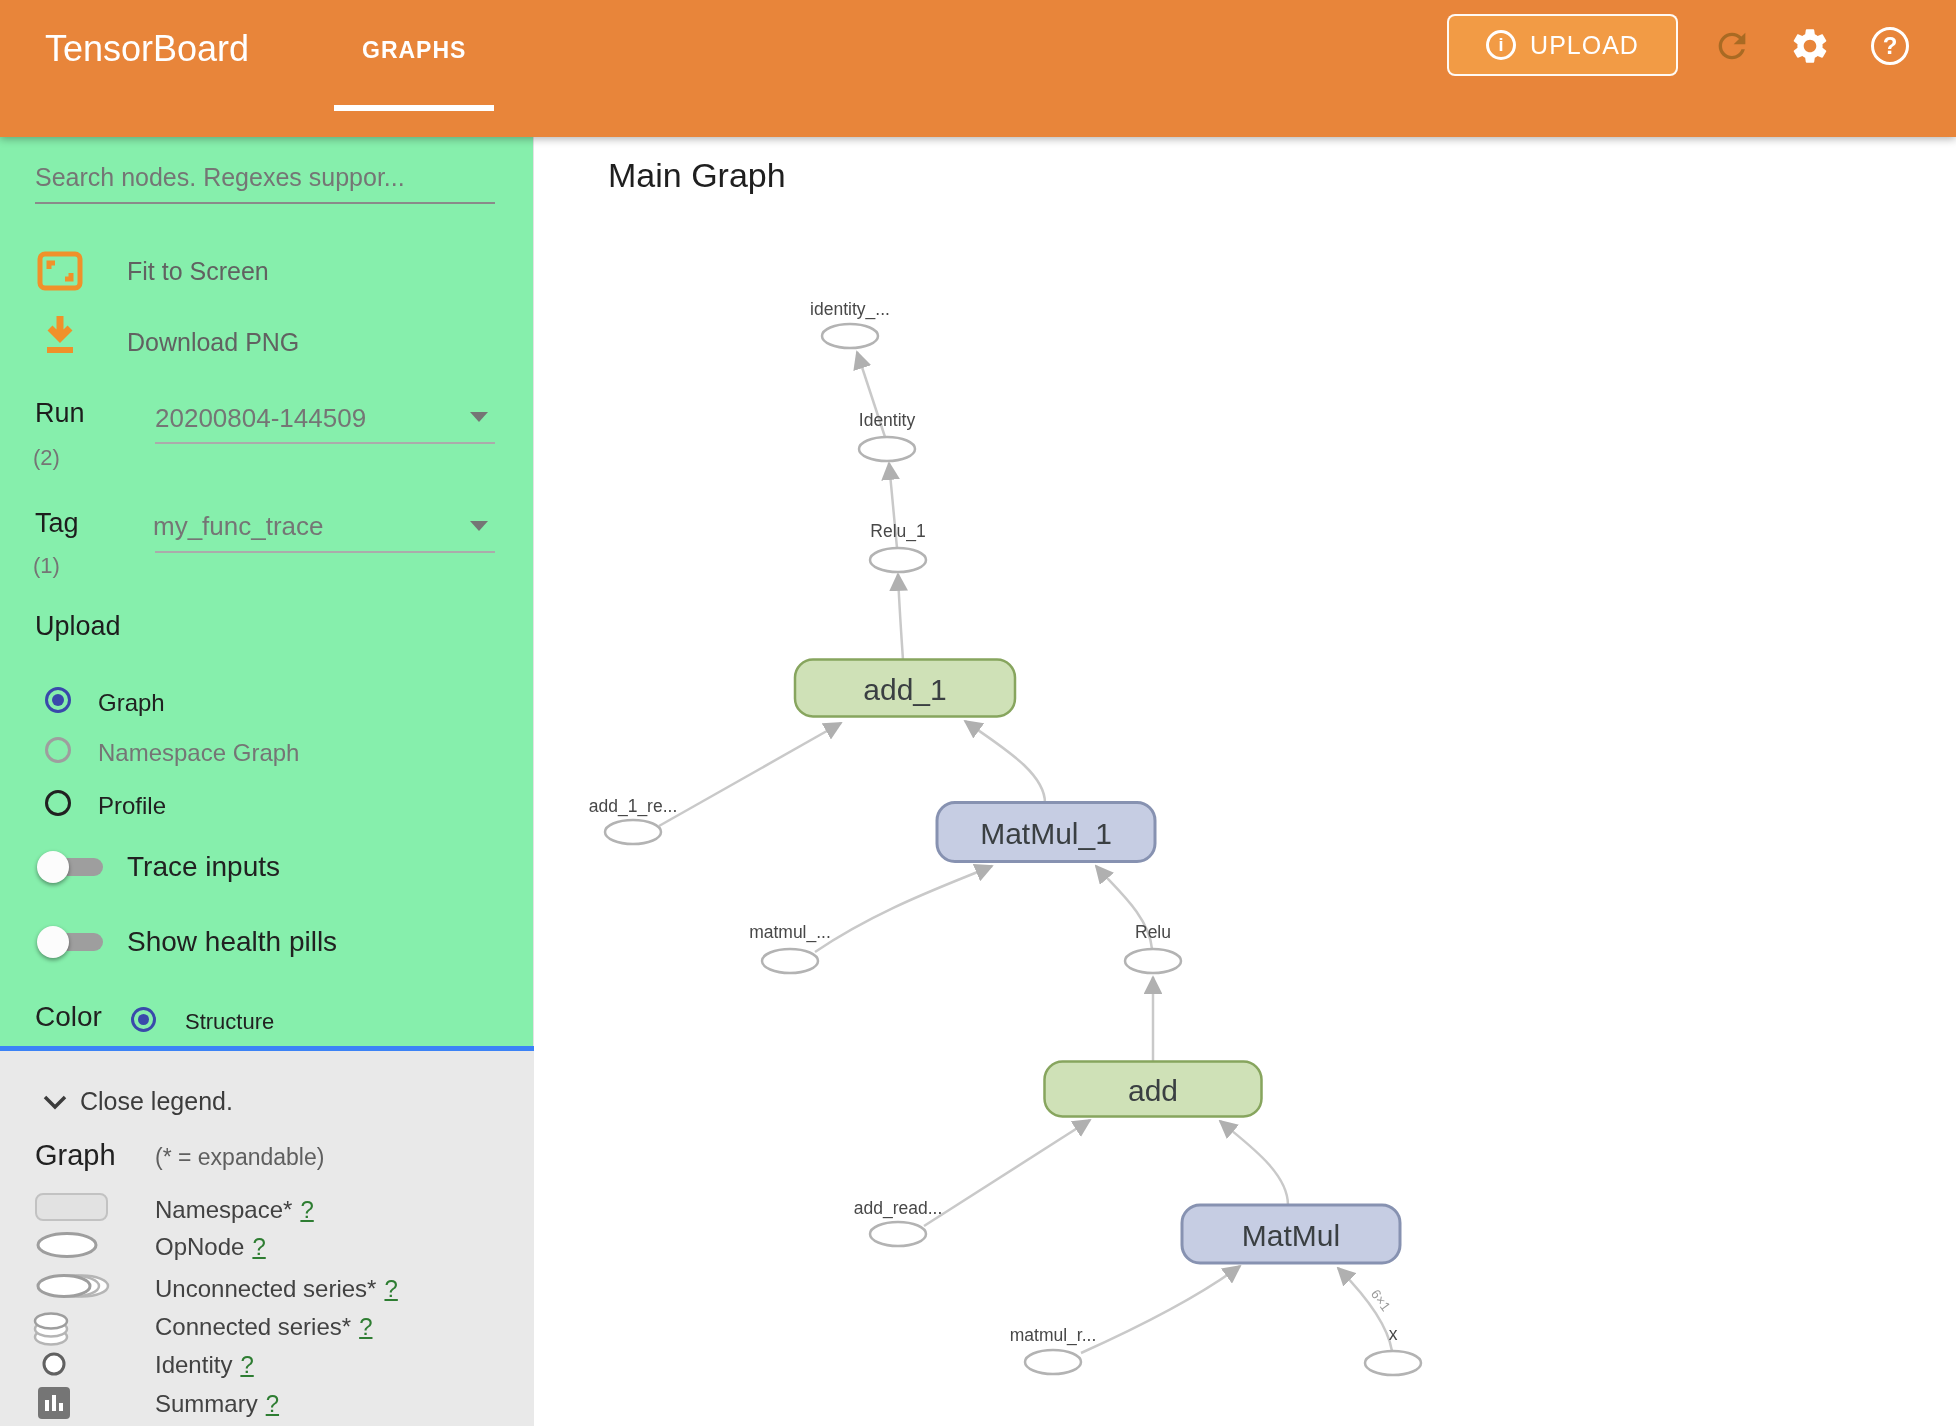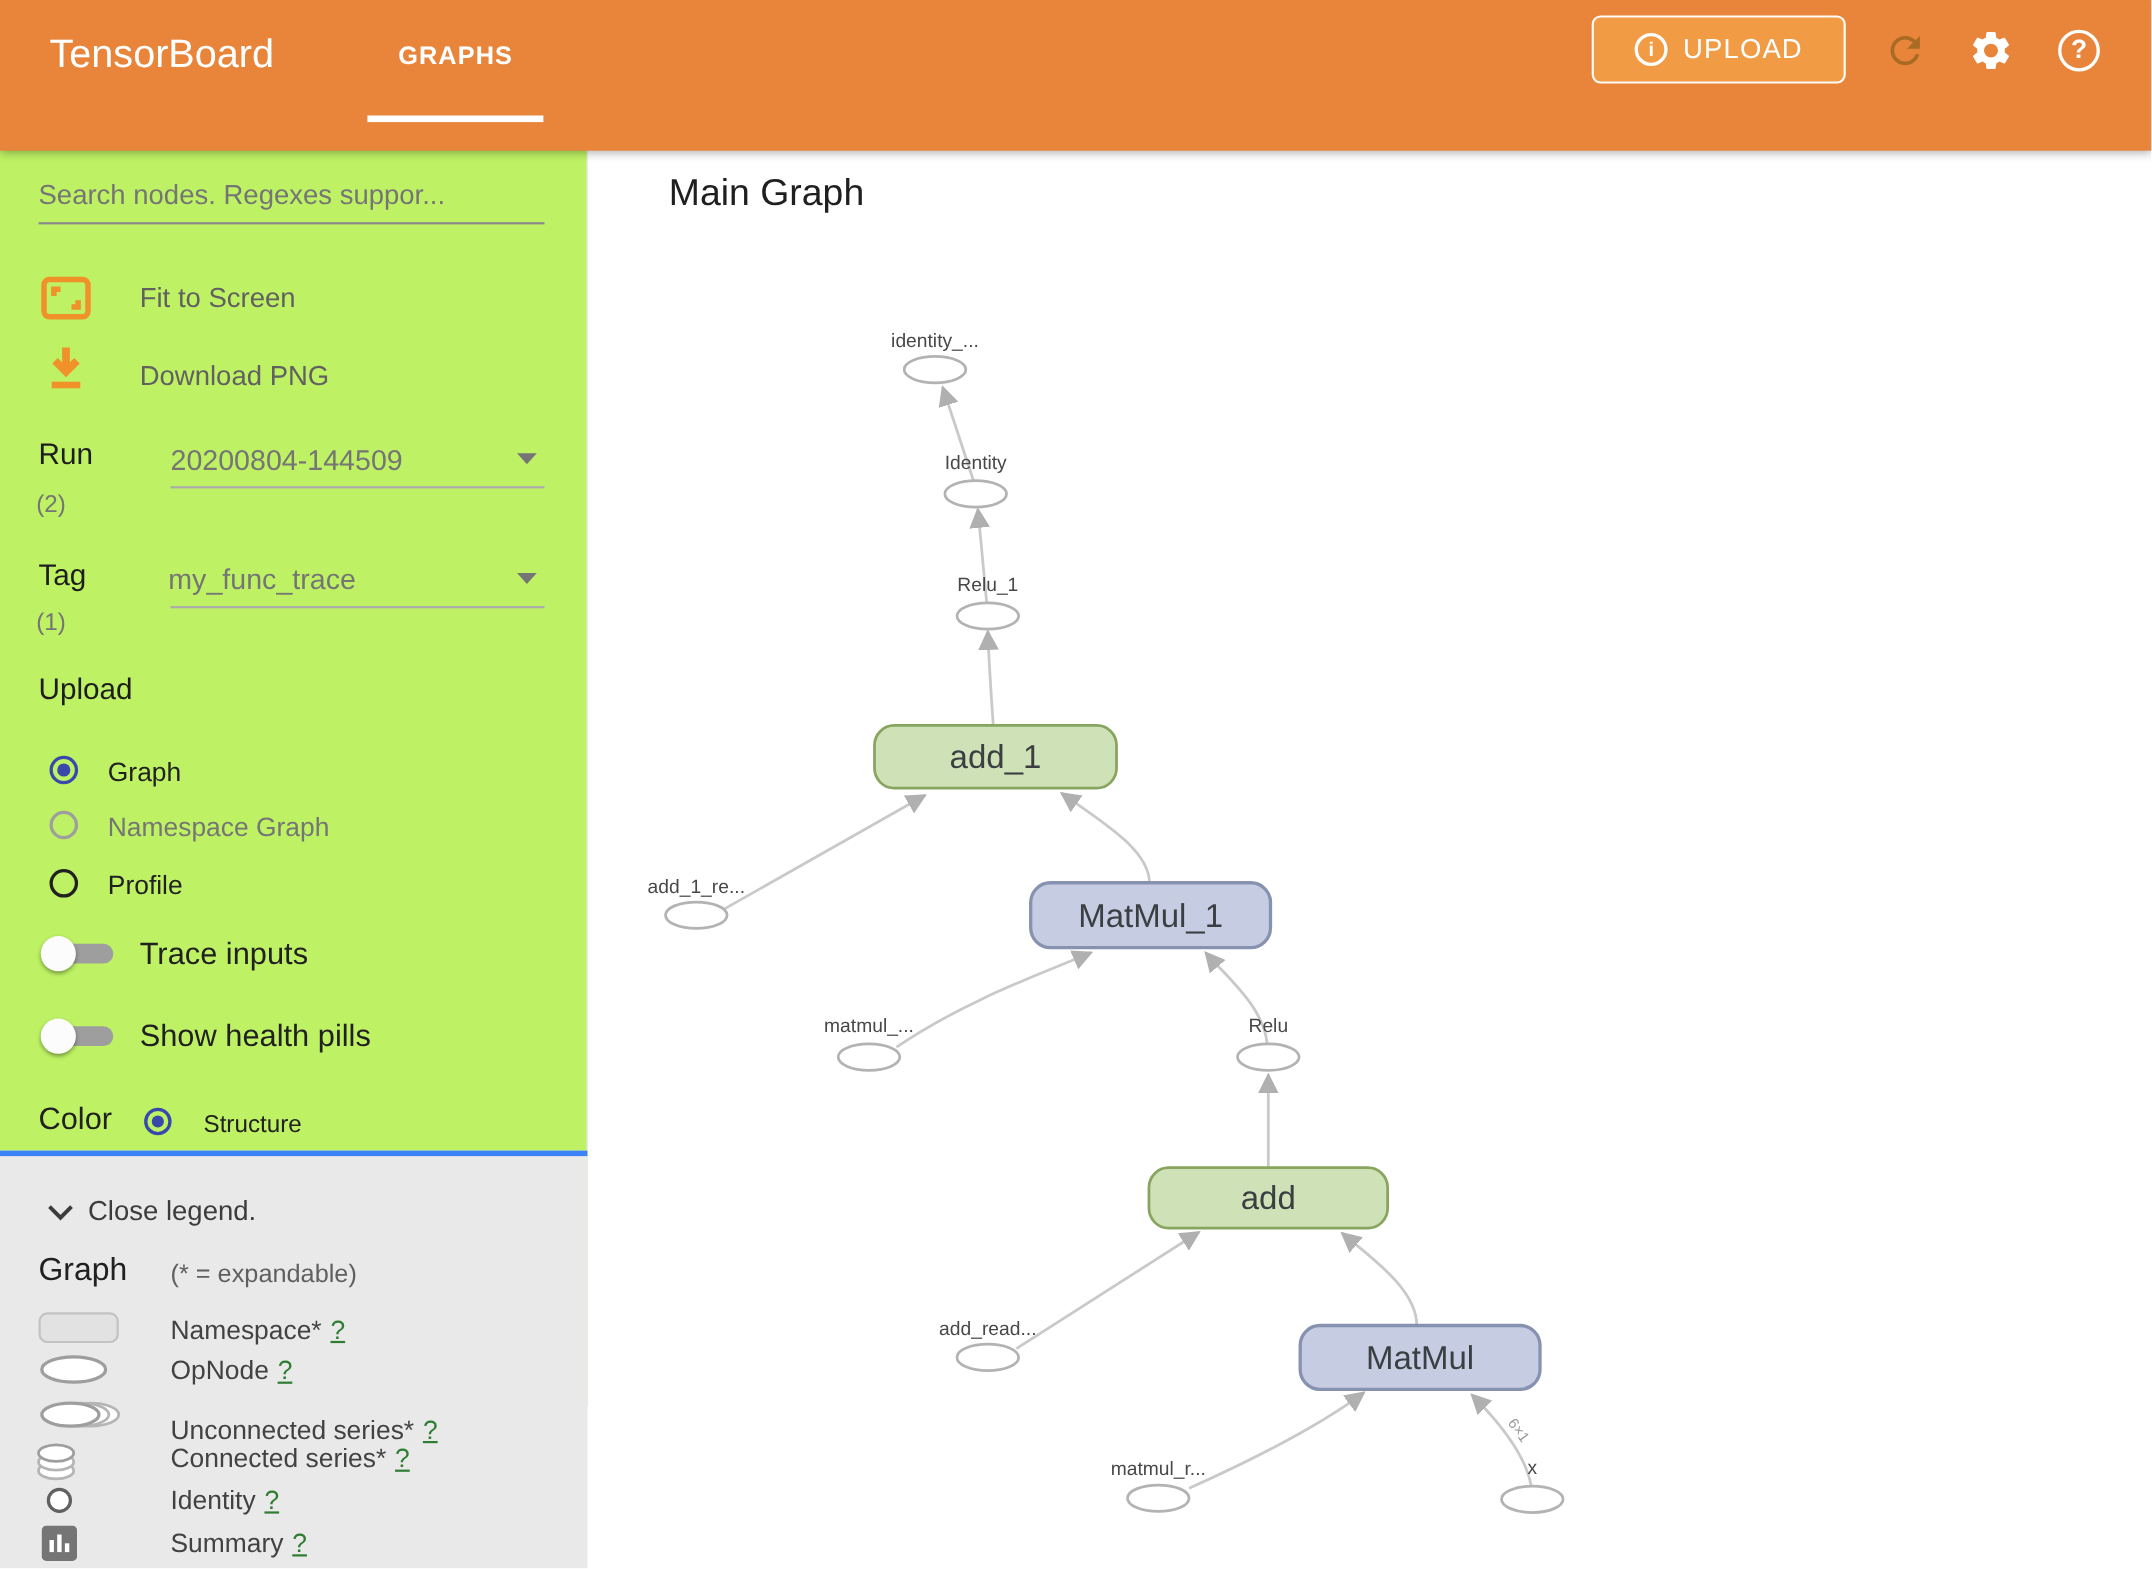--- a/index.html
+++ b/index.html
@@ -19,21 +19,21 @@
   .inactive-underline{position:absolute;left:0;top:72px;width:254px;height:3px;background:#fff;}
   .upload-btn{position:absolute;left:1447px;top:14px;width:231px;height:62px;background:#f29b45;
       border:2px solid rgba(255,255,255,.95);border-radius:8px;display:flex;align-items:center;
       justify-content:center;gap:14px;box-sizing:border-box;cursor:pointer;}
   .info-circ{width:30px;height:30px;border:3px solid #fff;border-radius:50%;box-sizing:border-box;
       color:#fff;font-size:18px;font-weight:700;display:flex;align-items:center;justify-content:center;}
   .upload-txt{color:#fff;font-size:25px;letter-spacing:1px;}
   .hicon{position:absolute;top:24px;width:44px;height:44px;display:flex;align-items:center;justify-content:center;}
 
   
-  #sidebar{position:absolute;left:0;top:111px;width:534px;height:1167px;background:#bef264;
+  #sidebar{position:absolute;left:0;top:111px;width:534px;height:1167px;background:#86efac;
            border-right:1px solid #e3e3e3;box-sizing:border-box;z-index:20;}
   #search{position:absolute;left:35px;top:52px;width:460px;background:transparent;border:none;
       border-bottom:2px solid #8a8a8a;outline:none;font-size:25px;color:#555;
       font-family:"Liberation Sans",sans-serif;padding:0 0 10px 0;}
   #search::placeholder{color:#757575;}
   .side-row-label{position:absolute;color:#616161;font-size:25px;}
   .blk-label{position:absolute;color:#1d1d1d;font-size:27px;}
   .cnt-label{position:absolute;color:#757575;font-size:22px;}
   .sel-value{position:absolute;color:#757575;font-size:26px;}
   .sel-underline{position:absolute;left:155px;width:340px;height:2px;background:#ababab;}
@@ -186,21 +186,21 @@
         </svg>
       <div class="lg-label" style="top:182px;">
         <span>OpNode</span><span class="lg-help">?</span>
       </div>
 
       <svg style="position:absolute;left:35px;top:222px;" width="78" height="26">
         <ellipse cx="47" cy="13" rx="26" ry="10.5" fill="#fff" stroke="#b5b5b5" stroke-width="2.5"></ellipse>
         <ellipse cx="38" cy="13" rx="26" ry="10.5" fill="#fff" stroke="#b5b5b5" stroke-width="2.5"></ellipse>
         <ellipse cx="29" cy="13" rx="26" ry="10.5" fill="#fff" stroke="#9e9e9e" stroke-width="3"></ellipse>
       </svg>
-      <div class="lg-label" style="top:224px;margin-top:12px;">
+      <div class="lg-label" style="top:224px;">
         <span>Unconnected series*</span><span class="lg-help">?</span>
       </div>
 
       <svg style="position:absolute;left:33px;top:256px;" width="40" height="40">
         <ellipse cx="18" cy="30" rx="16" ry="7.5" fill="#fff" stroke="#b5b5b5" stroke-width="2.5"></ellipse>
         <ellipse cx="18" cy="22" rx="16" ry="7.5" fill="#fff" stroke="#b5b5b5" stroke-width="2.5"></ellipse>
         <ellipse cx="18" cy="14" rx="16" ry="7.5" fill="#fff" stroke="#9e9e9e" stroke-width="2.5"></ellipse>
       </svg>
       <div class="lg-label" style="top:262px;">
         <span>Connected series*</span><span class="lg-help">?</span>

